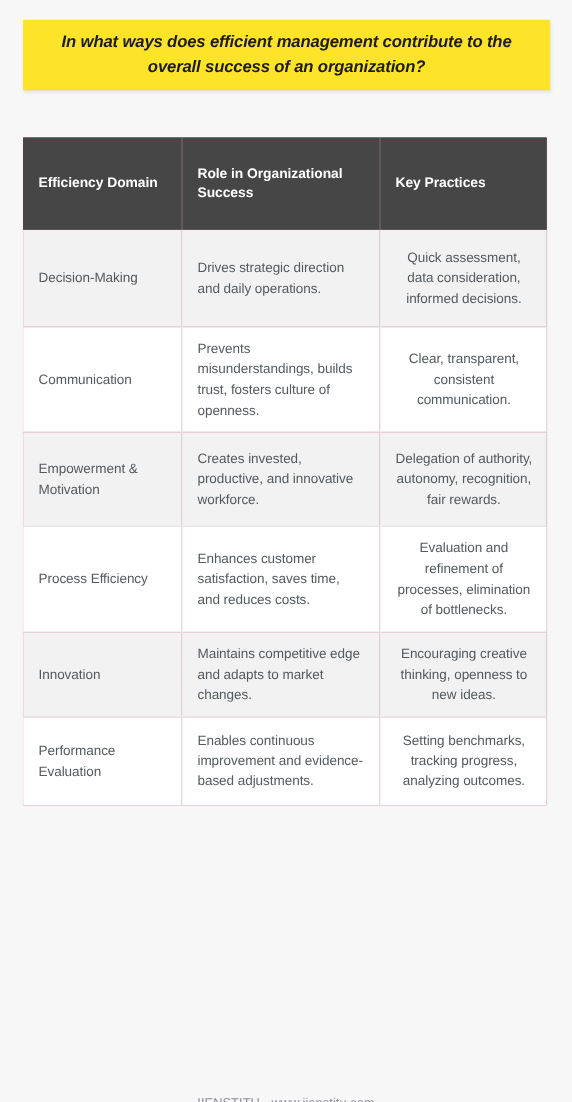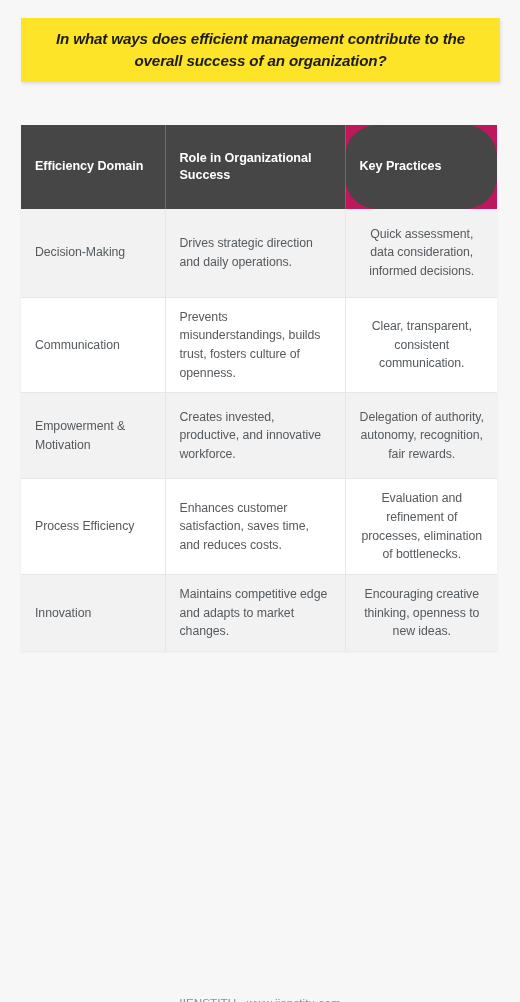--- a/index.html
+++ b/index.html
@@ -67,21 +67,21 @@
     font-size: 12.6px;
     font-weight: bold;
     line-height: 1.36;
     text-align: left;
     vertical-align: middle;
     padding: 14px 13px 14px 14px;
     border-right: 1px solid #6e6e6e;
     height: 84px;
     letter-spacing: -0.05px;
   }
-  thead th:last-child { border-right: none; border-radius: 32px; }
+  thead th:last-child { border-right: none; }
 
   tbody td {
     font-size: 12.3px;
     line-height: 1.52;
     color: #555a5e;
     vertical-align: middle;
     padding: 10px 13px 10px 14px;
     border-right: 1px solid #e6e6e6;
     border-bottom: 1px solid #e6e6e6;
     letter-spacing: -0.05px;
@@ -153,17 +153,22 @@
       <tr class="plain">
         <td>Process Efficiency</td>
         <td>Enhances customer satisfaction, saves time, and reduces costs.</td>
         <td>Evaluation and refinement of processes, elimination of bottlenecks.</td>
       </tr>
       <tr class="stripe">
         <td>Innovation</td>
         <td>Maintains competitive edge and adapts to market changes.</td>
         <td>Encouraging creative thinking, openness to new ideas.</td>
       </tr>
+      <tr class="plain">
+        <td>Performance Evaluation</td>
+        <td>Enables continuous improvement and evidence-based adjustments.</td>
+        <td>Setting benchmarks, tracking progress, analyzing outcomes.</td>
+      </tr>
     </tbody>
   </table>
 </div>
 
 <div class="footer">IIENSTITU - www.iienstitu.com</div>
 
 </body></html>

